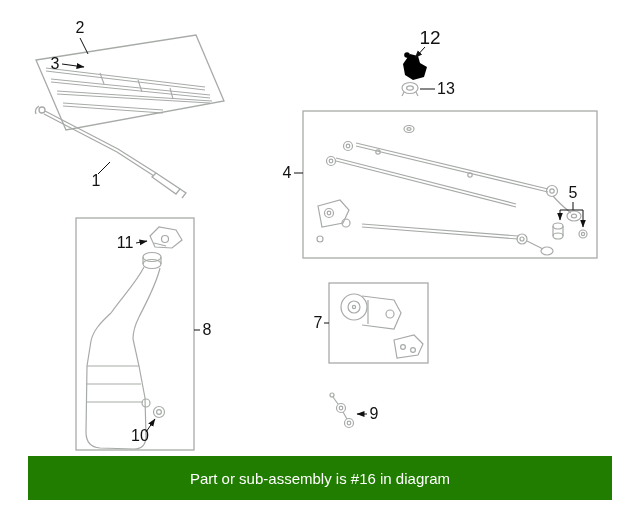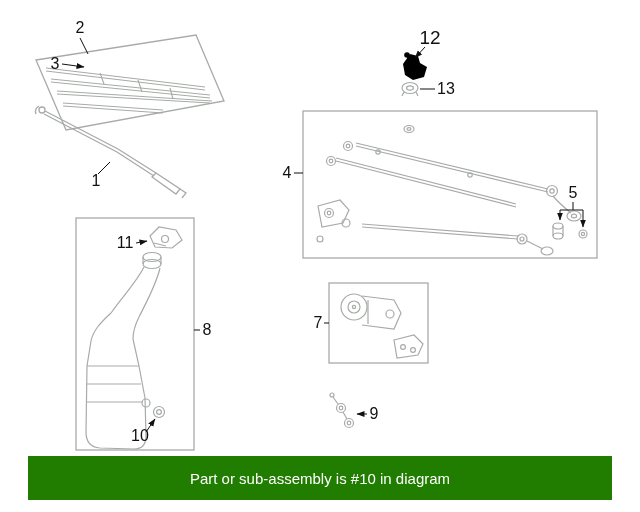--- a/index.html
+++ b/index.html
@@ -192,16 +192,16 @@
       <text x="430" y="44" class="big">12</text>
       <text x="446" y="94">13</text>
       <text x="287" y="178">4</text>
       <text x="573" y="198">5</text>
       <text x="318" y="328">7</text>
       <text x="374" y="419">9</text>
     </g>
   </svg>
 
   <div class="banner">
-    <div>Part or sub-assembly is #10 in diagram</div>
+    <div>Part or sub-assembly is #16 in diagram</div>
   </div>
 
 </div>
 
 </body></html>

